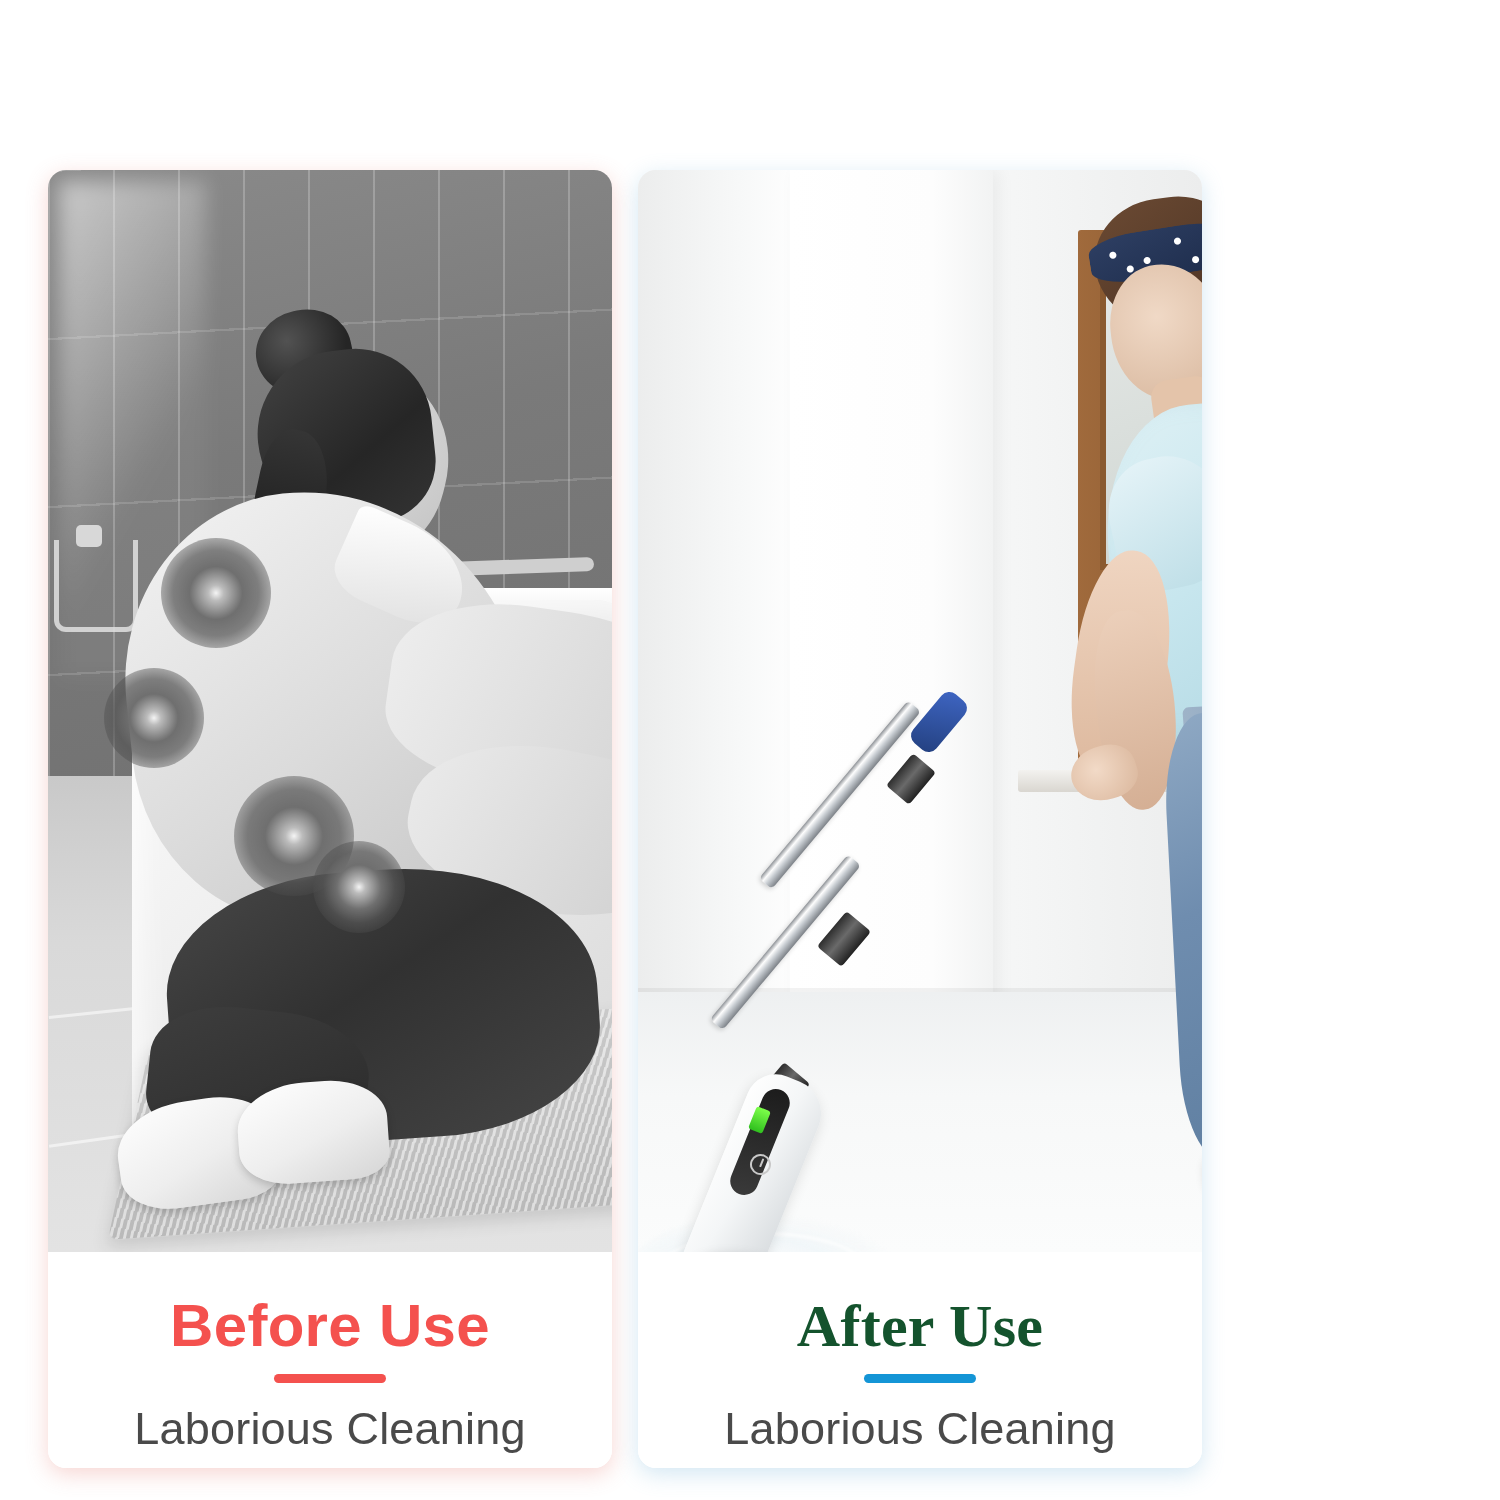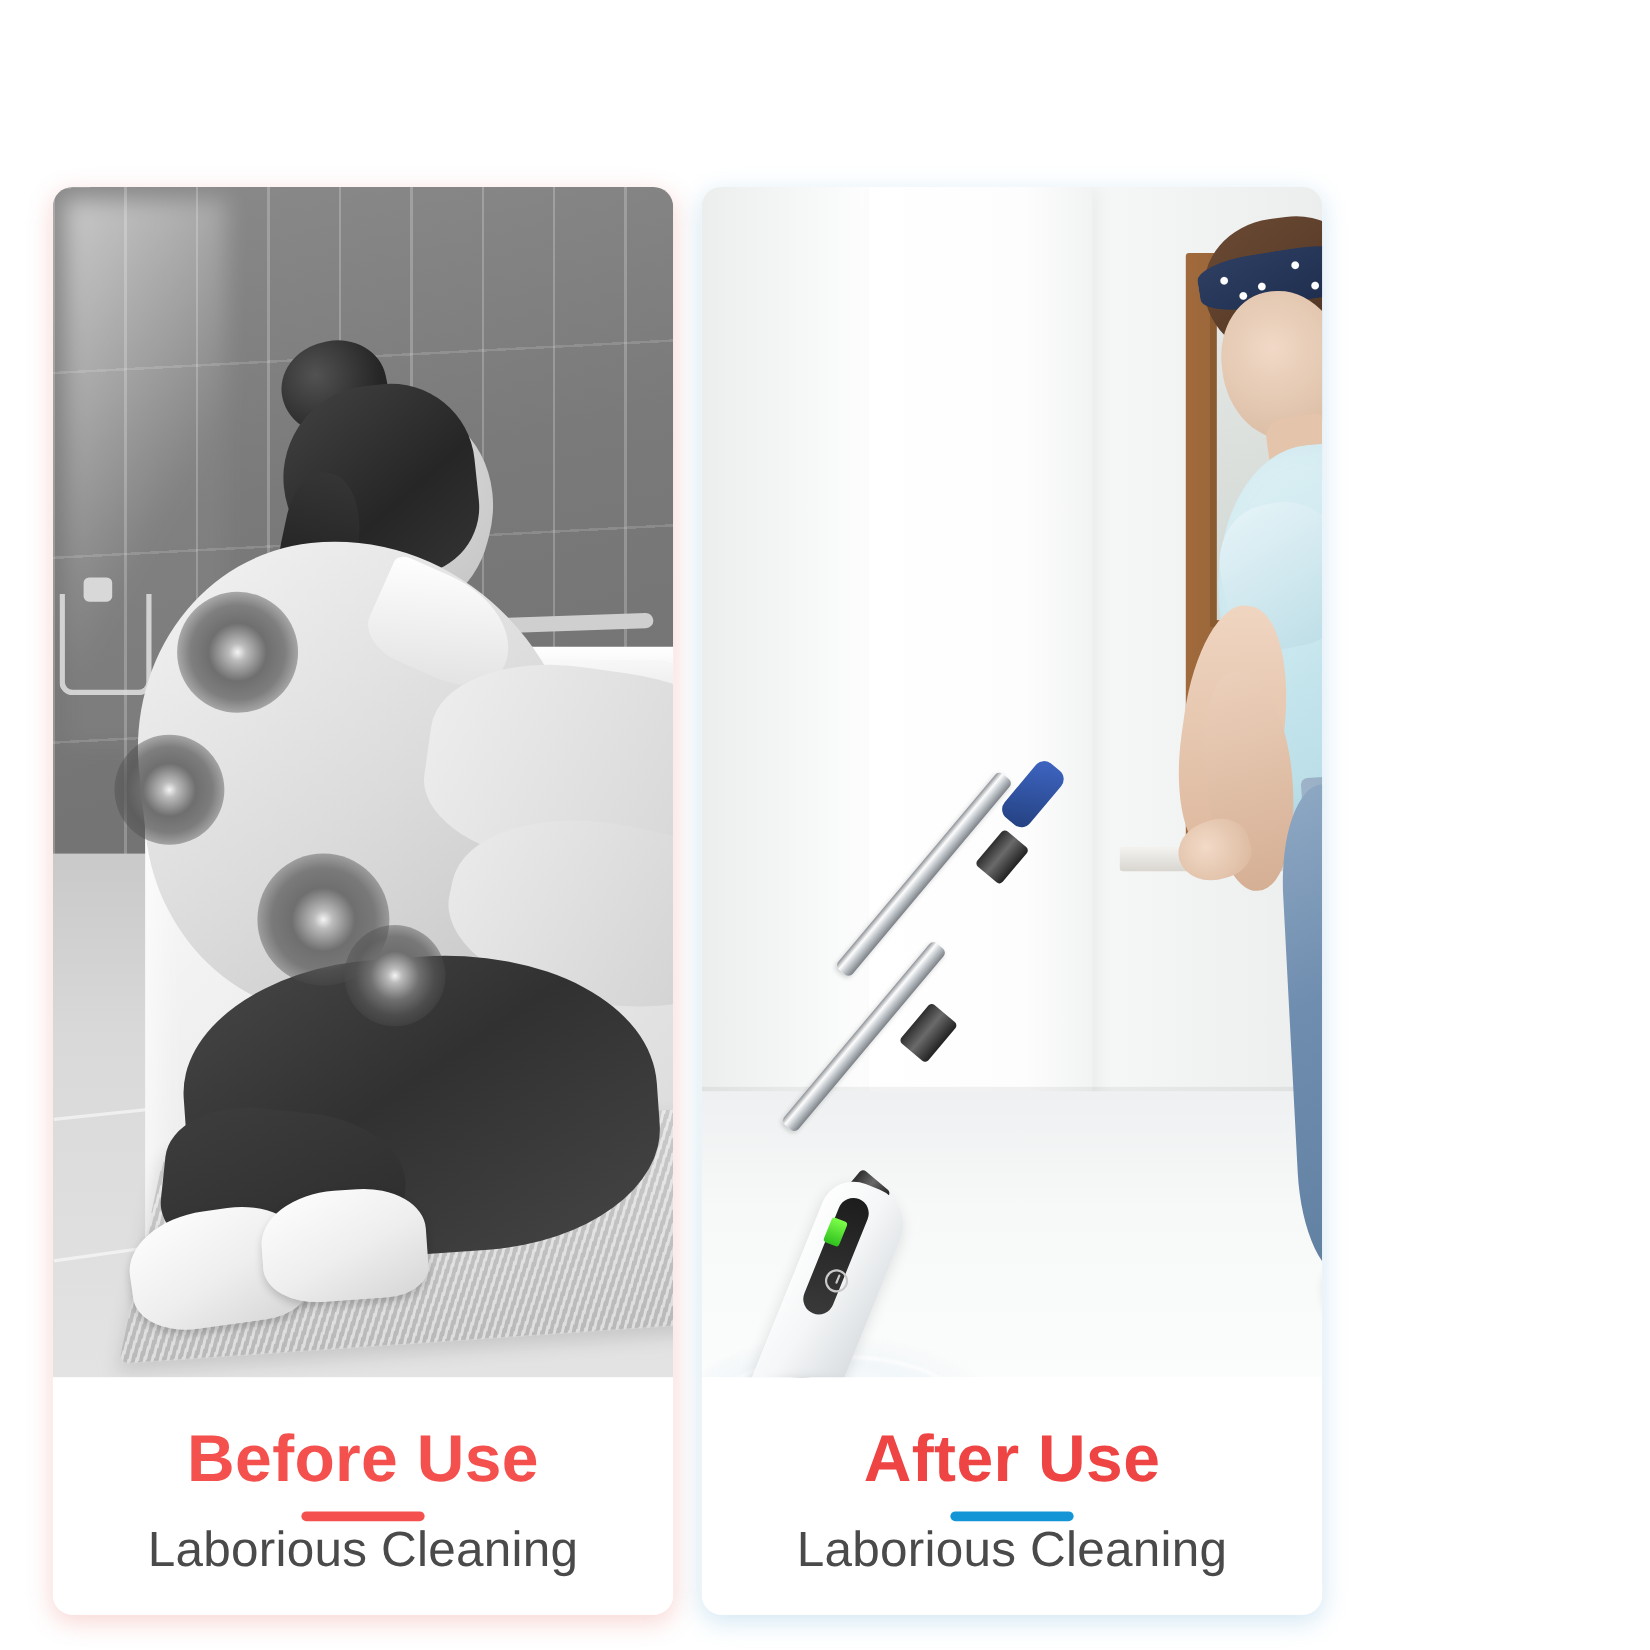--- a/index.html
+++ b/index.html
@@ -462,27 +462,28 @@
     padding-top: 44px;
   }
   .caption-title {
     font-family: "Liberation Sans Narrow", "Liberation Sans", sans-serif;
     font-size: 60px;
     font-weight: bold;
     line-height: 1;
     letter-spacing: 0.3px;
   }
   .caption-title.red  { color: #F4514E; }
-  .caption-title.blue { color: #ef4444; }
+  .caption-title.blue { color: #14532d; font-family: Liberation Serif, serif; }
   .caption-rule {
     width: 112px; height: 9px; border-radius: 5px; margin-top: 18px;
   }
   .caption-rule.red  { background: #F4514E; }
   .caption-rule.blue { background: #1495D6; }
   .caption-sub {
+    margin-top: 20px;
     font-size: 45px;
     color: #4a4a4a;
     font-family: "Liberation Sans Narrow", "Liberation Sans", sans-serif;
     letter-spacing: 0.2px;
   }
 </style>
 </head>
 <body>
 
 <div id="page">

